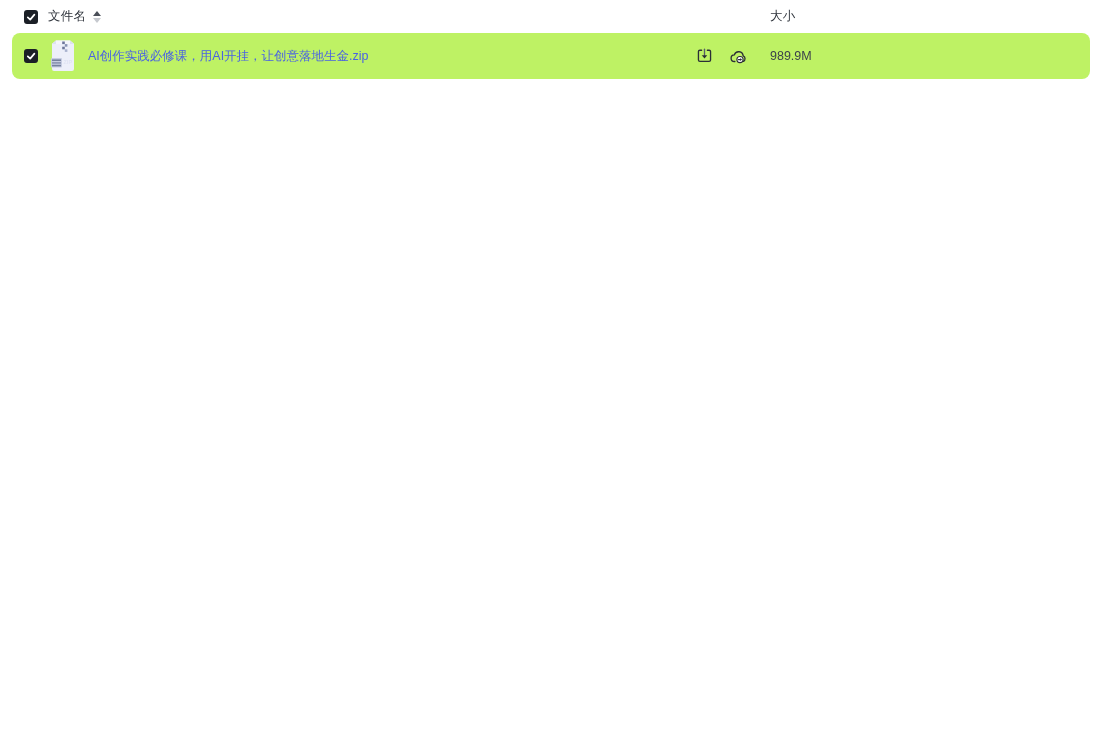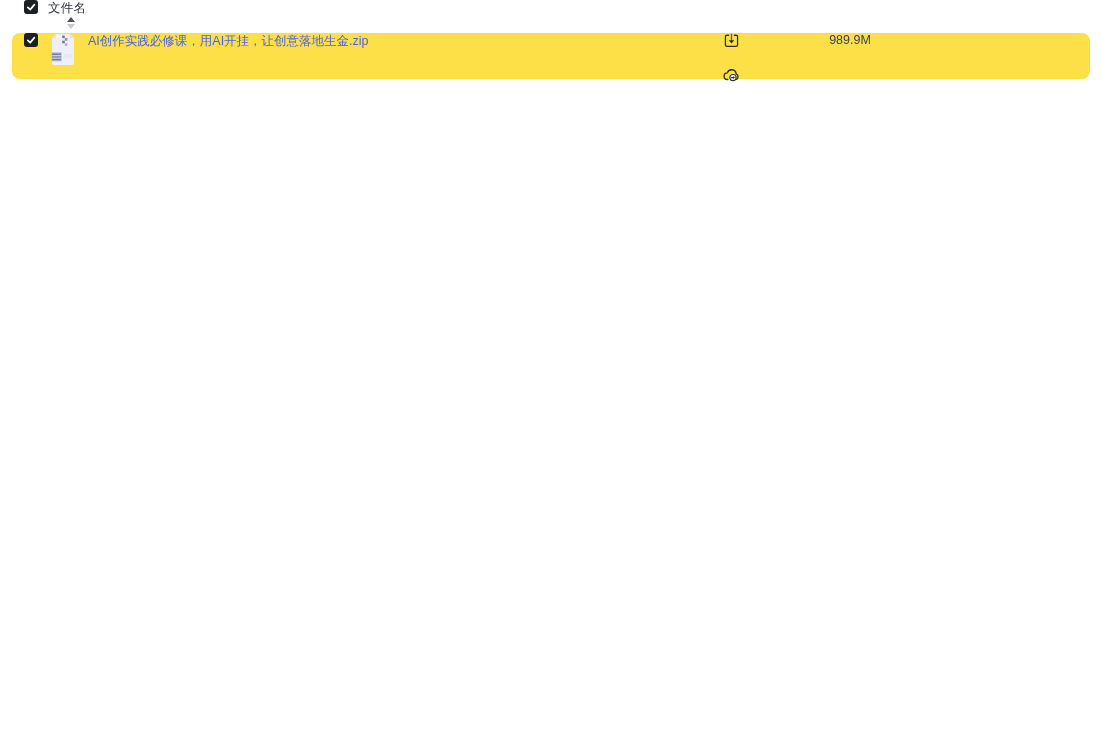--- a/index.html
+++ b/index.html
@@ -11,21 +11,21 @@
   }
   .file-list { position: relative; width: 1102px; height: 751px; }
 
   
   .list-header {
     position: absolute; left: 0; top: 0;
     width: 1102px; height: 33px;
   }
   .list-header .cell, .file-row .cell {
     position: absolute; top: 0; height: 100%;
-    display: flex; align-items: center; flex-direction: column;
+    display: flex; align-items: center;
   }
   .hdr-text {
     font-size: 12.5px; color: #30353d; letter-spacing: 0.2px;
   }
   .col-check  { left: 24px; width: 14px; }
   .col-name-h { left: 48px; }
   .col-size   { left: 770px; width: 160px; }
   .col-date   { left: 932px; width: 160px; }
 
   
@@ -50,21 +50,21 @@
   .sort-icon .tri-down {
     width: 0; height: 0;
     border-left: 4px solid transparent; border-right: 4px solid transparent;
     border-top: 5px solid #c6c9cf;
   }
 
   
   .file-row {
     position: absolute; left: 12px; top: 33px;
     width: 1078px; height: 46px;
-    background: #fde047; border-radius: 8px;
+    background: #bef264; border-radius: 8px;
   }
   .file-row .col-check { left: 12px; }
   .file-row .col-icon  { left: 36px; width: 30px; }
   .file-row .col-name  { left: 76px; max-width: 560px; }
   .file-row .col-actions { left: 683px; width: 72px; gap: 16px; }
   .file-row .col-size { left: 758px; }
   .file-row .col-date { left: 920px; }
 
   .file-link {
     font-size: 12.5px; color: #4a63e2; text-decoration: none;
@@ -93,20 +93,23 @@
           <polyline points="1.8,5.4 4.2,7.6 8.4,2.6" fill="none" stroke="#ffffff" stroke-width="1.7" stroke-linecap="round" stroke-linejoin="round"></polyline>
         </svg>
       </span>
     </div>
     <div class="cell col-name-h">
       <span class="hdr-text">文件名</span>
       <span class="sort-icon">
         <span class="tri-up"></span>
         <span class="tri-down"></span>
       </span>
+    </div>
+    <div class="cell col-size">
+      <span class="hdr-text">大小</span>
     </div>
   </div>
 
   <div class="file-row">
     <div class="cell col-check">
       <span class="checkbox">
         <svg width="10" height="10" viewBox="0 0 10 10">
           <polyline points="1.8,5.4 4.2,7.6 8.4,2.6" fill="none" stroke="#ffffff" stroke-width="1.7" stroke-linecap="round" stroke-linejoin="round"></polyline>
         </svg>
       </span>

